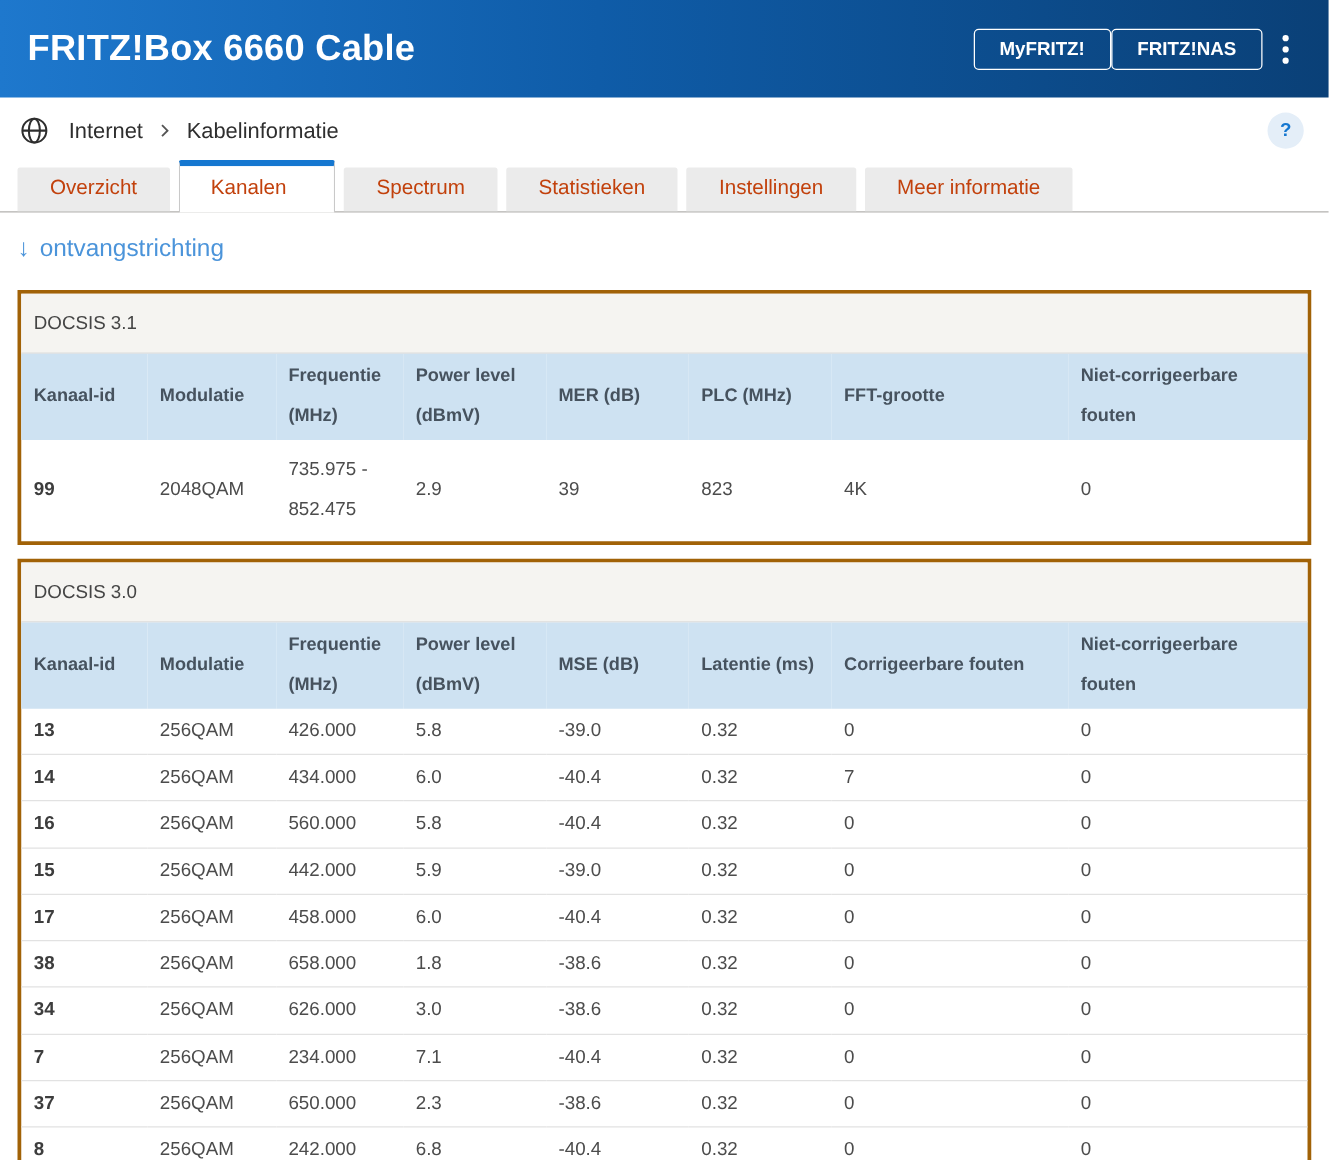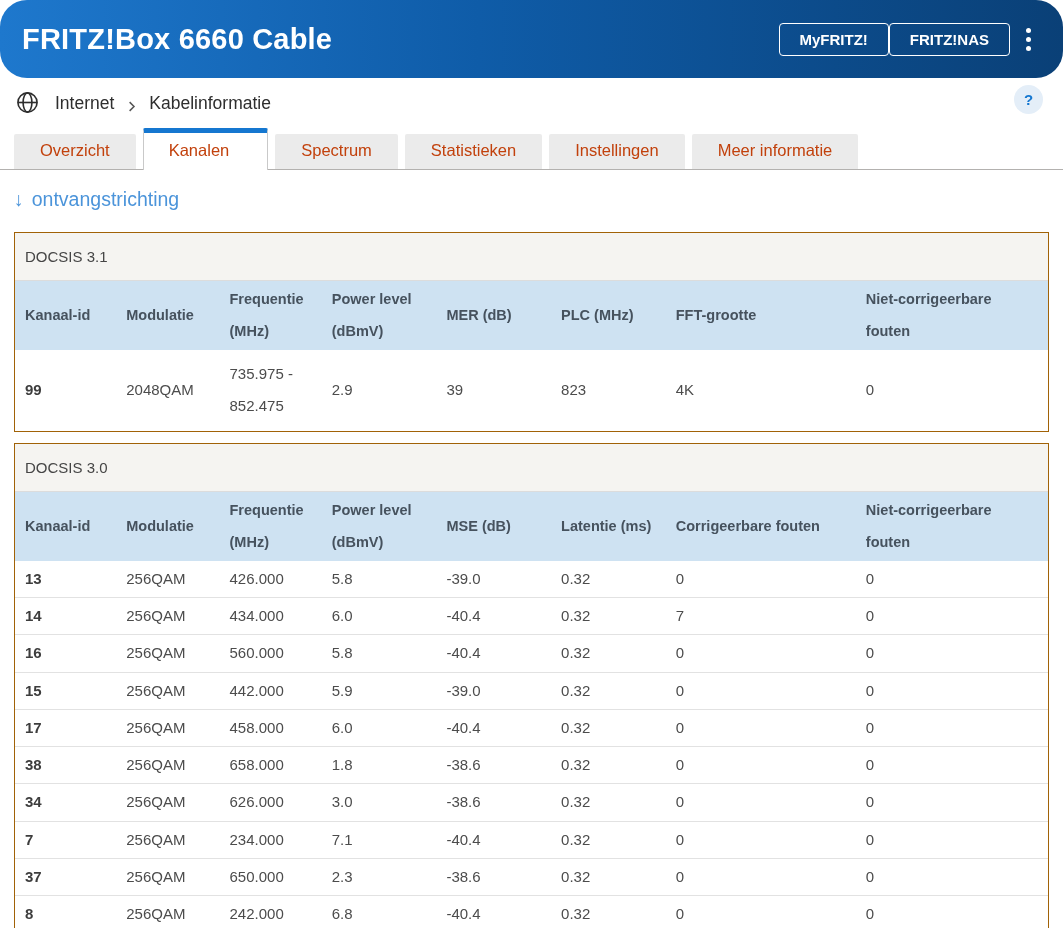--- a/index.html
+++ b/index.html
@@ -13,36 +13,36 @@
   html,body{margin:0;padding:0;}
   body{
     width:1063px;height:928px;overflow:hidden;background:#ffffff;
     font-family:"Liberation Sans","DejaVu Sans",sans-serif;
     color:#4c4c4c;
   }
   
   .app-header{
     height:78px;
     background:linear-gradient(90deg,var(--header-gradient-start,#1e78cd) 0%,#0f5ca8 45%,var(--header-gradient-end,#0a4077) 100%);
-    display:flex;align-items:center;padding:0 22px;border-radius:27px;
+    display:flex;align-items:center;padding:0 22px;
   }
   .app-title{
     color:#ffffff;font-size:29px;font-weight:800;letter-spacing:.2px;flex:1 1 auto;
   }
   .header-actions{display:flex;align-items:center;gap:0;}
   .hdr-btn{
     background:transparent;border:1.5px solid #ffffff;border-radius:4px;
     color:#ffffff;font-weight:700;font-size:15px;padding:7px 20px;cursor:pointer;
     font-family:inherit;
   }
   .kebab{display:flex;flex-direction:column;gap:4px;padding:6px 10px;cursor:pointer;margin-left:6px;}
   .kebab i{width:5px;height:5px;border-radius:50%;background:#ffffff;display:block;}
   
   .crumb-row{
-    display:flex;align-items:flex-end;padding:16px 18px 10px 16px;height:46px;
+    display:flex;align-items:center;padding:16px 18px 10px 16px;height:46px;
   }
   .crumb-row .globe{width:23px;height:23px;margin-right:16px;flex:0 0 auto;}
   .crumb-link{font-size:17.5px;color:#2e2e2e;text-decoration:none;cursor:pointer;}
   .crumb-current{font-size:17.5px;color:#2e2e2e;}
   .crumb-sep{width:15px;height:15px;margin:0 10px;flex:0 0 auto;}
   .crumb-spacer{flex:1 1 auto;}
   .help-circle{
     width:29px;height:29px;border-radius:50%;background:#e4eef8;color:var(--accent,#1577d0);
     display:flex;align-items:center;justify-content:center;
     font-size:15px;font-weight:700;cursor:pointer;margin-right:2px;
@@ -64,21 +64,21 @@
     margin-bottom:-1px;padding:8px 38px 9px 25px;
   }
   
   .content{padding:0 14px;}
   .direction-heading{
     display:inline-flex;align-items:center;gap:8px;
     margin:18px 0 21px 0;color:var(--link,#4b94da);
     font-size:19.5px;cursor:pointer;text-decoration:none;
   }
   .section-box{
-    border:1px solid #a16207;margin-bottom:11px;background:#ffffff;
+    border:3px solid #a16207;margin-bottom:11px;background:#ffffff;
   }
   .section-title{
     background:#f5f4f1;color:#454545;font-size:15px;
     padding:15px 10px;border-bottom:1px solid #dcdcdc;
   }
   table.data{width:100%;border-collapse:collapse;table-layout:fixed;}
   table.data th{
     background:var(--table-header-bg,#cee2f2);
     color:#46525e;font-weight:700;font-size:14.5px;text-align:left;
     padding:2px 10px;line-height:2.25;white-space:pre-line;vertical-align:middle;

